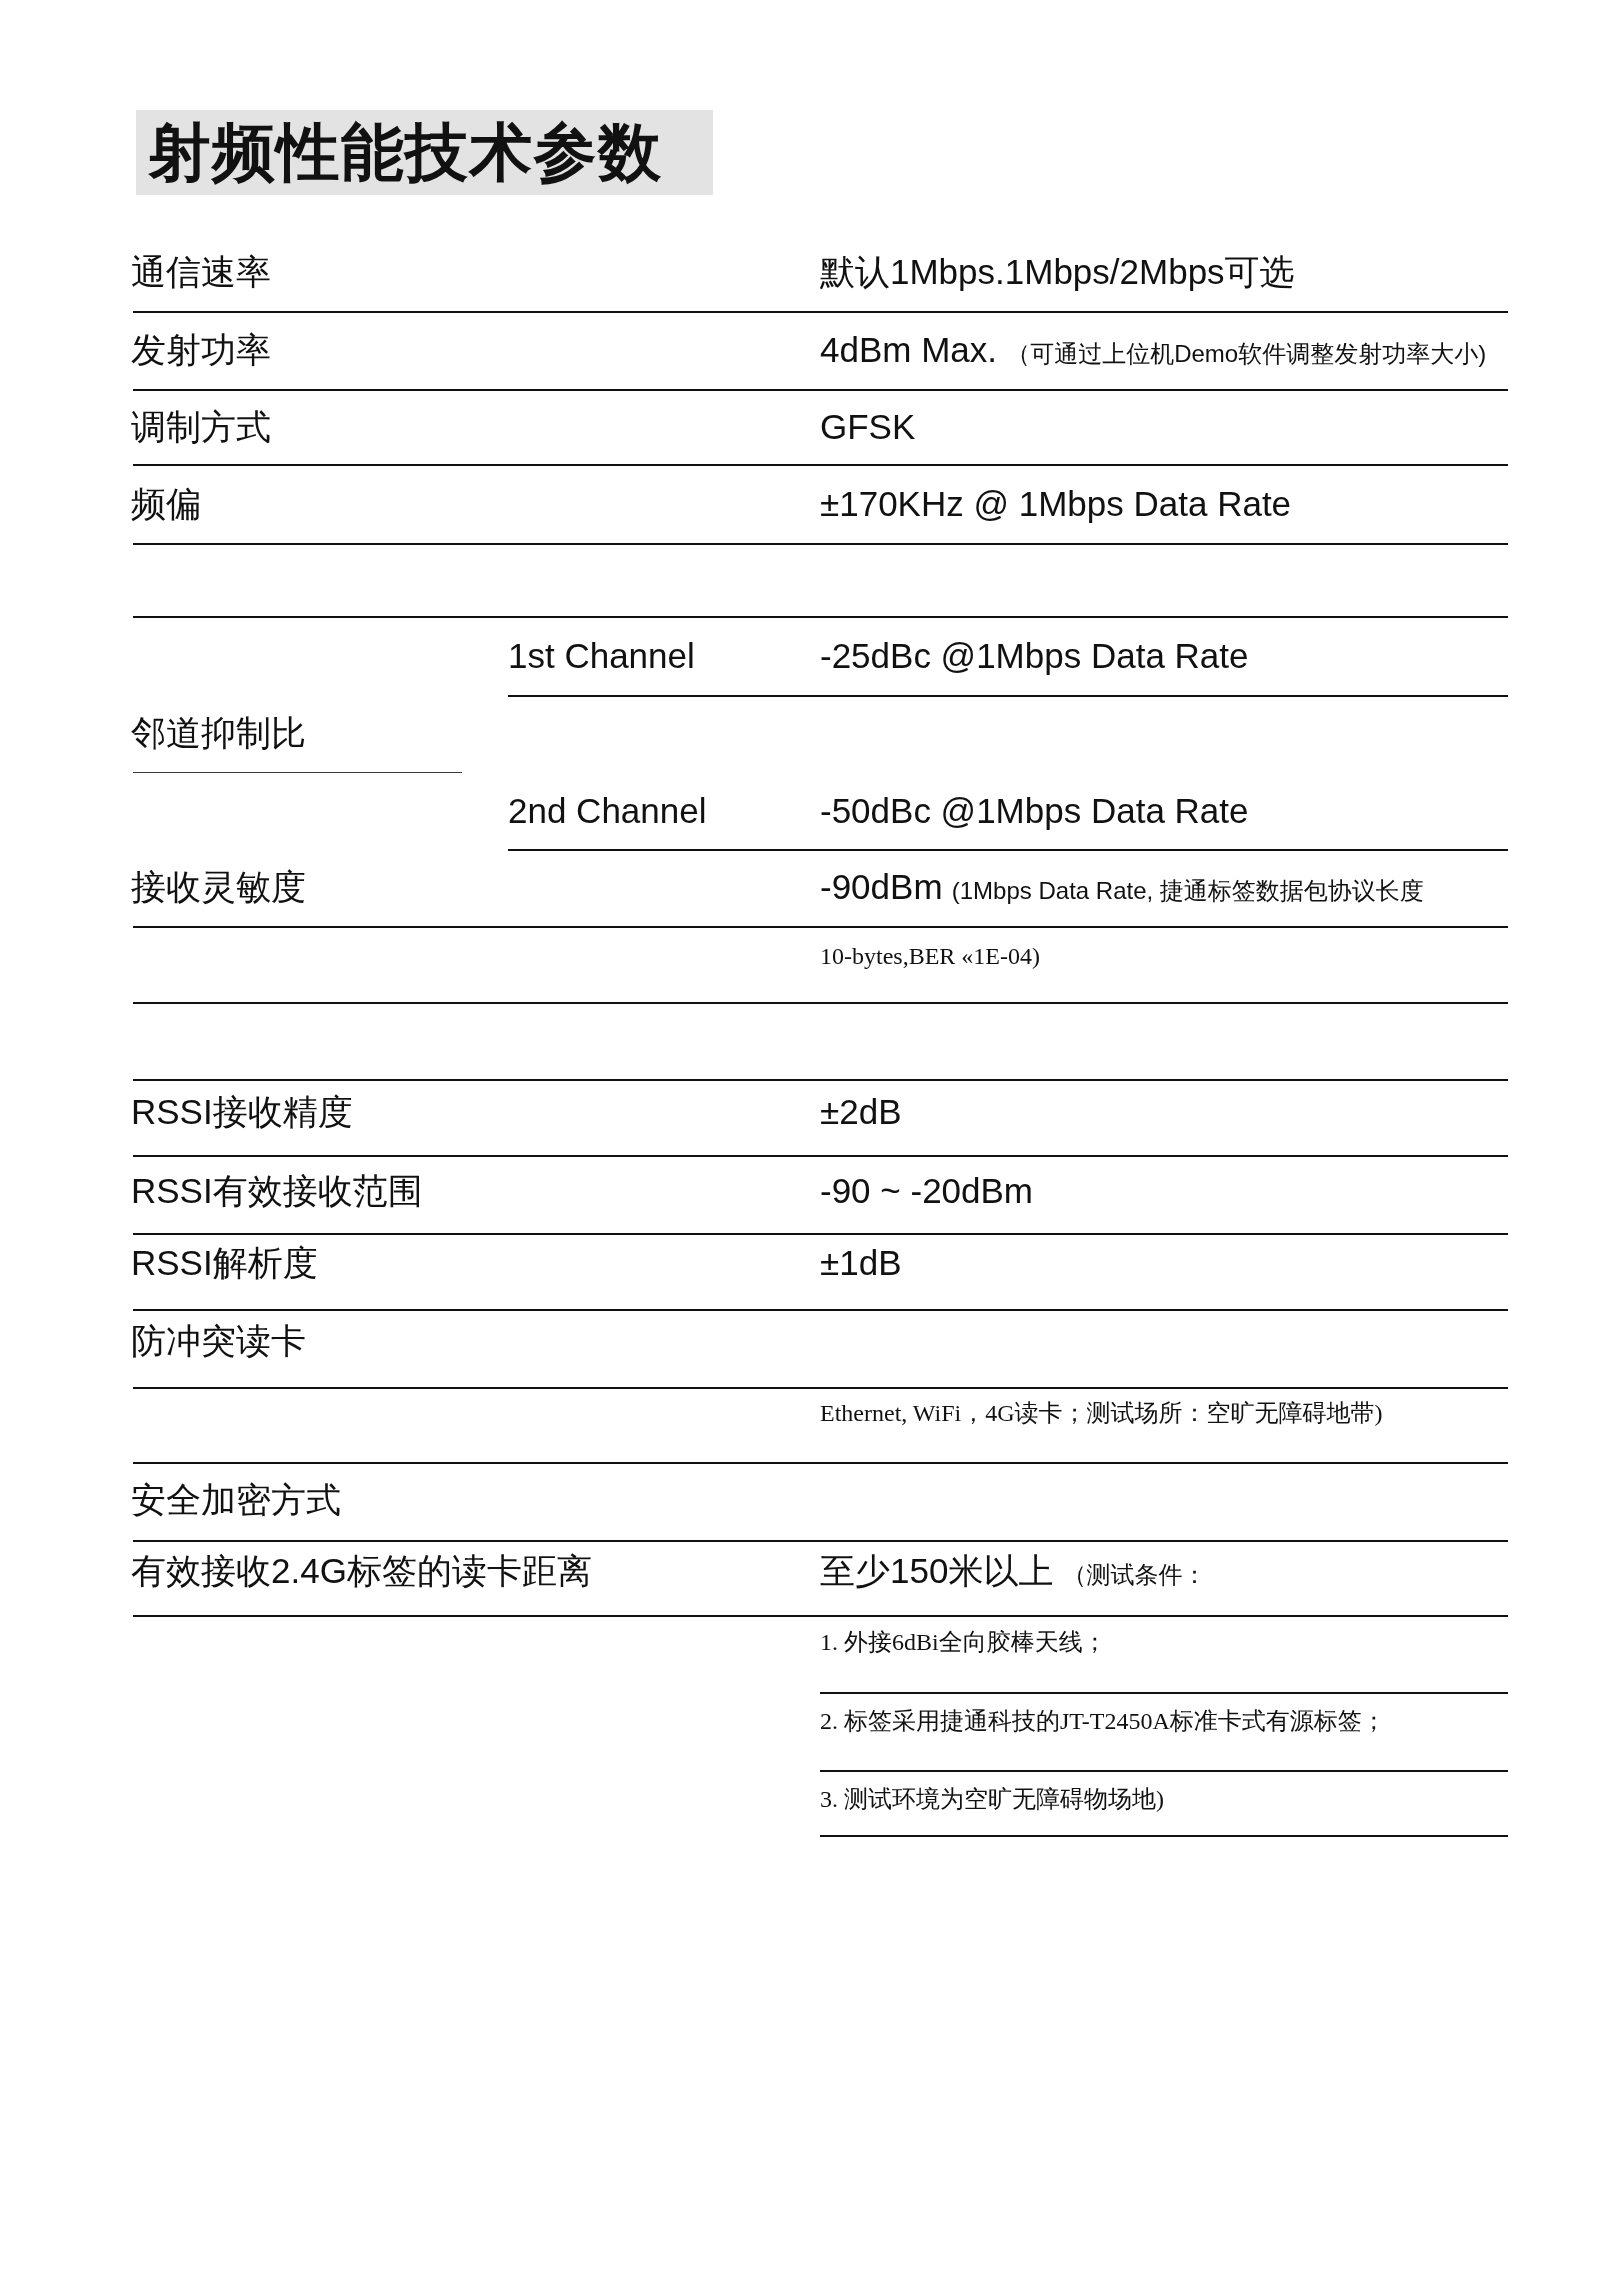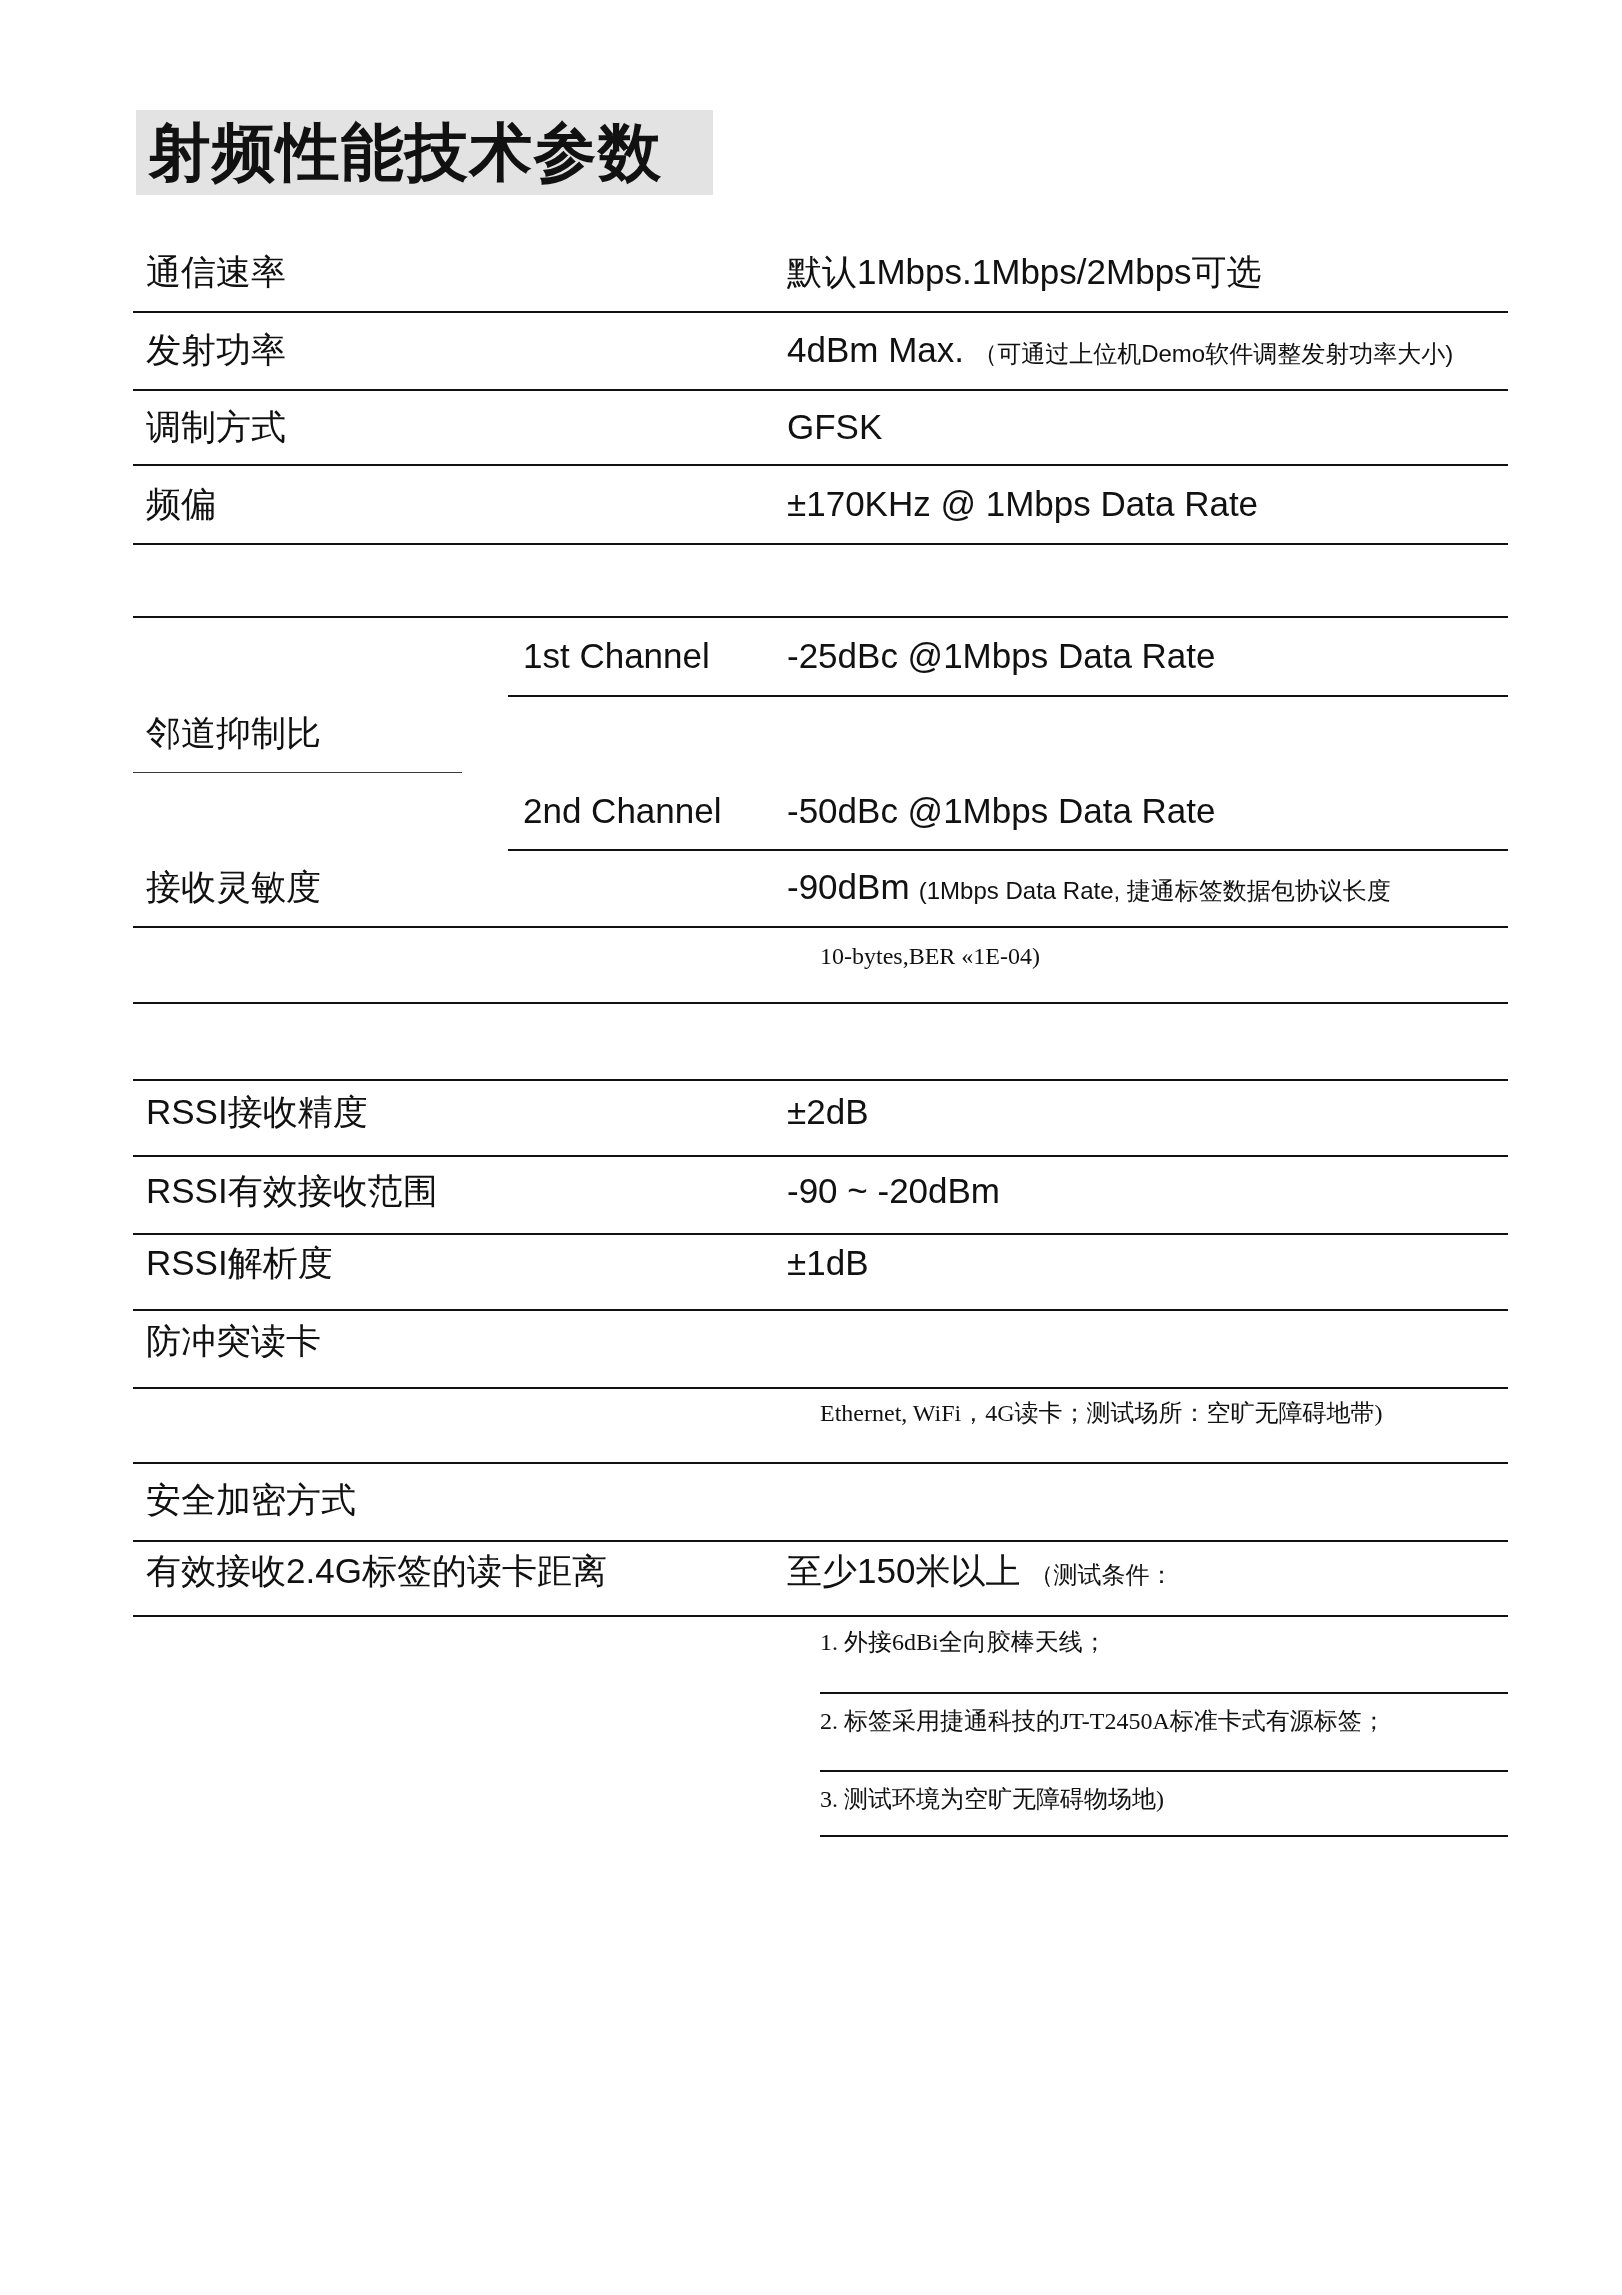--- a/index.html
+++ b/index.html
@@ -24,30 +24,29 @@
     font-weight:700;
     letter-spacing:1.3px;
     white-space:nowrap;
   }
   .row{
     position:absolute;
     left:0; width:1605px; height:42px;
     font-size:35px;
     line-height:42px;
     font-weight:400;
-    margin-left:15px;
   }
   .cell{
     position:absolute;
     white-space:nowrap;
     top:0;
   }
   .col-label{left:131px;}
   .col-channel{left:508px;}
-  .col-value{left:772px;text-align:right;}
+  .col-value{left:820px;text-align:right;}
   .note{
     font-size:24px;
     margin-left:9.2px;
   }
   .cont{
     position:absolute;
     left:820px;
     font-size:24px;
     line-height:29px;
     white-space:nowrap;

